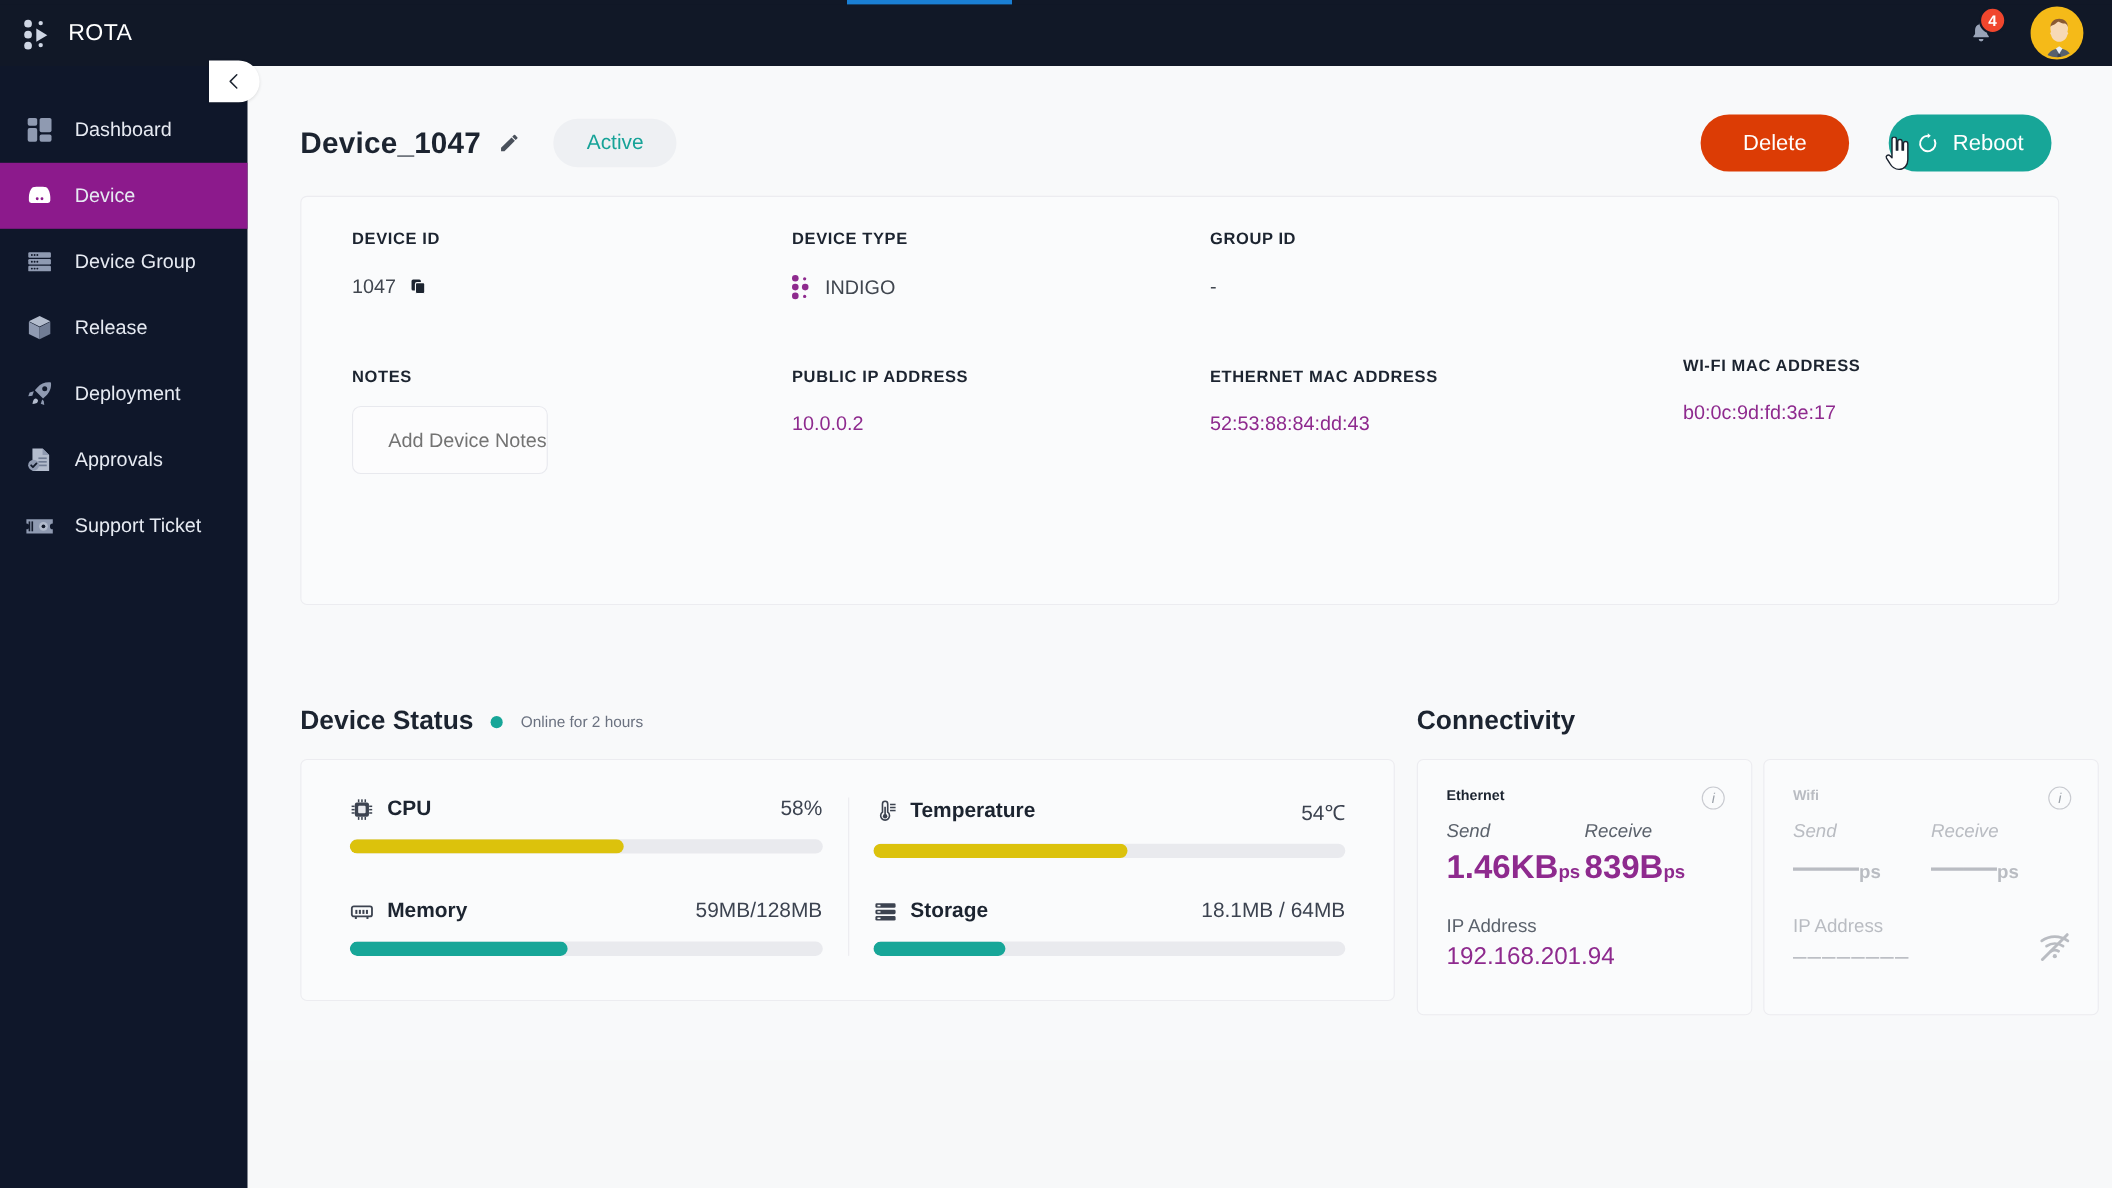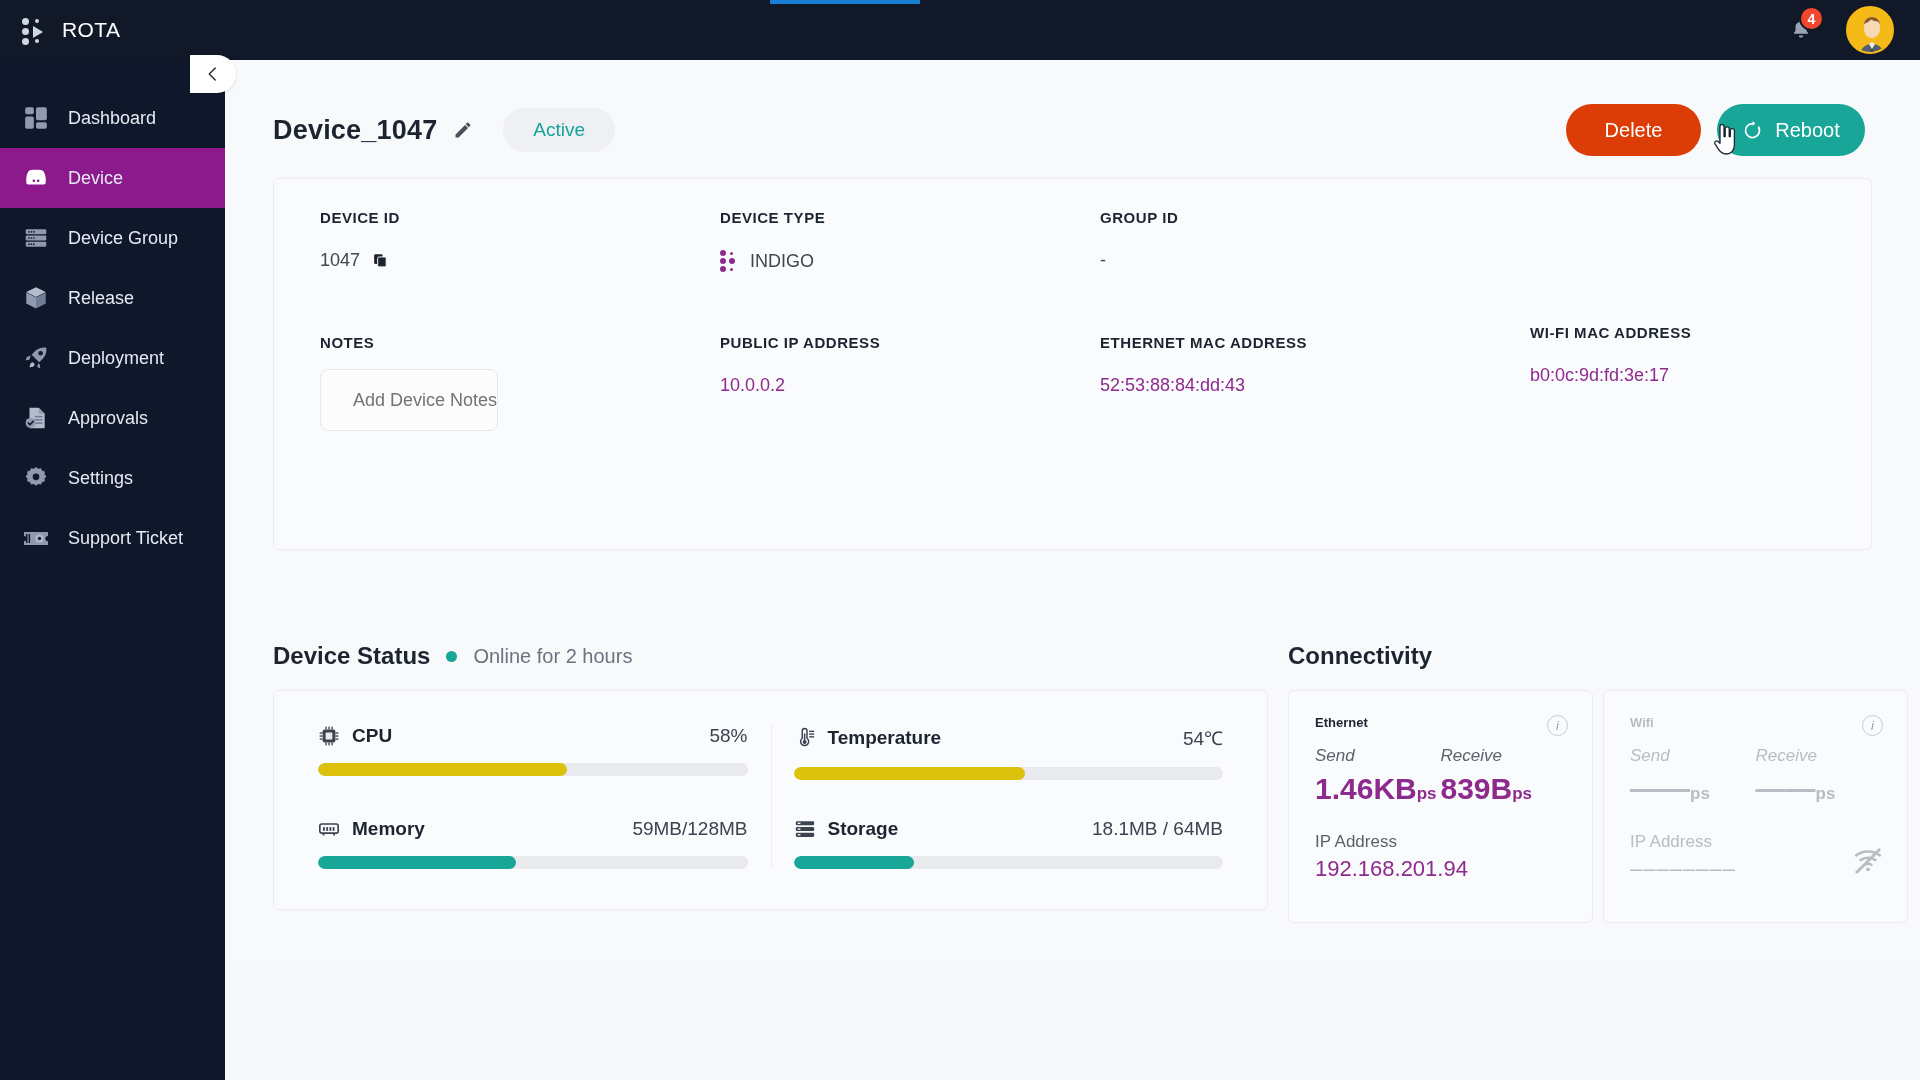--- a/index.html
+++ b/index.html
@@ -63,21 +63,21 @@
 
   
   .main { position:absolute; top:60px; left:225px; width:1695px; height:904px; background:#f8f9fa; overflow:hidden;}
   .page-head { display:flex; align-items:center; padding: 40px 55px 0 48px; height:100px;}
   .dev-title { font-size:27px; font-weight:bold; color:#1c2430; letter-spacing:.2px;}
   .pencil { margin-left:16px; width:20px;height:20px; cursor:pointer;}
   .chip {
     margin-left:30px; background:#eef0f3; color:#17a398; border-radius:22px;
     padding:11px 30px; font-size:19px;
   }
-  .head-actions { margin-left:auto; display:flex; gap:16px; align-items:center;}
+  .head-actions { margin-left:auto; display:flex; gap:36px; align-items:center;}
   .btn {
     border:none; border-radius:26px; color:#fff; font-size:20px; cursor:pointer;
     height:52px; display:flex; align-items:center; justify-content:center; gap:12px;
   }
   .btn-delete { background:#dc3c05; width:135px; }
   .btn-reboot { background:#17a698; width:148px; }
 
   
   .card {
     margin: 18px 48px 0 48px; background:#fafbfc; border:1px solid #ececf0;
@@ -100,21 +100,21 @@
   .td3{width:6px;height:6px;left:0;top:16px}
   .td4{width:3px;height:3px;left:10px;top:2px}
   .td5{width:6px;height:6px;left:9px;top:8px}
   .td6{width:3px;height:3px;left:10px;top:18px}
 
   
   .lower { display:flex; padding: 0 48px; margin-top: 52px; gap:20px;}
   .sec-head { display:flex; align-items:center; gap:16px; margin-bottom:20px;margin-top:40px;}
   .sec-title { font-size:24px; font-weight:bold; color:#1c2430;}
   .dot-online { width:11px;height:11px;border-radius:50%; background:#17a698;}
-  .online-text { font-size:20px; color:#6b7280;}
+  .online-text { font-size:14px; color:#6b7280;}
 
   .status-card {
     width:995px; background:#fafbfc; border:1px solid #ececf0; border-radius:6px;
     padding: 34px 44px 40px 44px; display:grid; grid-template-columns: 1fr 1fr; column-gap:46px; row-gap:38px;
     position:relative;
   }
   .status-card::before {
     content:""; position:absolute; left:50%; top:34px; bottom:40px; width:1px; background:#ececf0;
   }
   .metric-top { display:flex; align-items:center; font-size:19px;}
@@ -274,29 +274,20 @@
           <rect x="11" y="10" width="7" height="1.4" fill="#707c94"></rect>
           <rect x="11" y="13" width="7" height="1.4" fill="#707c94"></rect>
           <rect x="11" y="16" width="7" height="1.4" fill="#707c94"></rect>
           <circle cx="7" cy="16.5" r="4.6" fill="#8f9ab1"></circle>
           <path d="M4.9 16.6l1.5 1.6 3-3.1" stroke="#121a2b" stroke-width="1.5" fill="none" stroke-linecap="round" stroke-linejoin="round"></path>
         </svg>
       </span>
       <span>Approvals</span>
     </div>
 
-    <div class="nav-item">
-      <span class="nav-icon">
-        <svg width="26" height="26" viewBox="0 0 24 24">
-          <path d="M12 1.8l2 1.6 2.5-.5 1.2 2.3 2.5.8-.3 2.6 1.7 1.9-1.7 1.9.3 2.6-2.5.8-1.2 2.3-2.5-.5-2 1.6-2-1.6-2.5.5-1.2-2.3-2.5-.8.3-2.6L2.4 10.5 4.1 8.6l-.3-2.6 2.5-.8L7.5 2.9 10 3.4z" fill="#8f9ab1"></path>
-          <circle cx="12" cy="10.9" r="3.1" fill="#121a2b"></circle>
-        </svg>
-      </span>
-      <span>Settings</span>
-    </div>
 
     <div class="nav-item">
       <span class="nav-icon">
         <svg width="28" height="26" viewBox="0 0 28 24">
           <path d="M2 6h24v4a2.6 2.6 0 0 0 0 5.2V19H2v-3.8a2.6 2.6 0 0 0 0-5.2z" fill="#8f9ab1"></path>
           <rect x="4" y="8" width="1.5" height="9" fill="#121a2b"></rect>
           <rect x="6.6" y="8" width="1.5" height="9" fill="#121a2b"></rect>
           <circle cx="17.5" cy="12.5" r="4" fill="#b3bccd"></circle>
           <circle cx="17.5" cy="12.5" r="1.7" fill="#121a2b"></circle>
         </svg>

